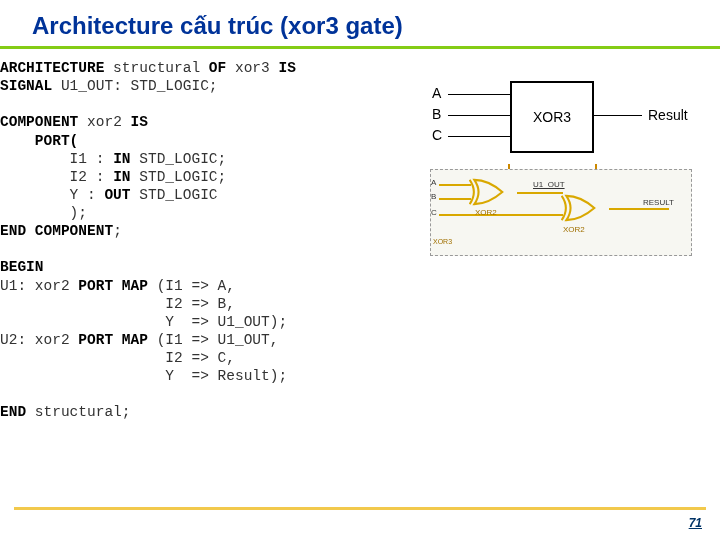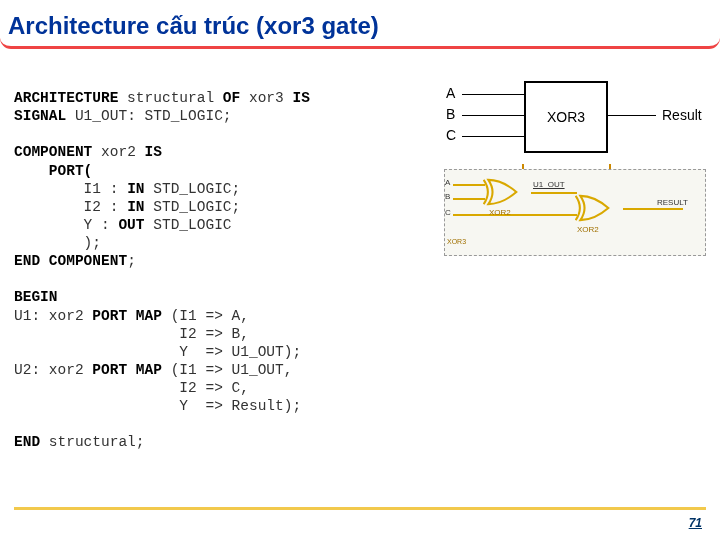--- a/index.html
+++ b/index.html
@@ -9,38 +9,35 @@
     height: 540px;
     background: #fff;
     font-family: Arial, sans-serif;
     position: relative;
     overflow: hidden;
   }
   .title {
     color: #003399;
     font-size: 24px;
     font-weight: bold;
-    padding: 12px 20px 6px 8px;
-    border-bottom: 3px solid #ef4444;
+    padding: 12px 20px 6px 32px;
+    border-bottom: 3px solid #84cc16;
     margin-bottom: 10px;
-    border-radius: 11px;
   }
   .content {
     display: flex;
     flex-direction: row;
   }
   .code {
     font-family: "Courier New", monospace;
     font-size: 14.5px;
     white-space: pre;
-    padding-left: 14px;
     line-height: 1.25;
     flex: 0 0 400px;
     color: #333;
-    margin-top: 30px;
   }
   .code .kw { font-weight: bold; color: #000; }
   .right {
     flex: 1;
     position: relative;
     padding-top: 10px;
   }
   .diagram-main {
     position: relative;
     width: 300px;
@@ -88,21 +85,21 @@
   .sw { position: absolute; background: #d9a800; height: 1.5px; }
   .swA { left: 8px; top: 14px; width: 32px; }
   .swB { left: 8px; top: 28px; width: 32px; }
   .swC { left: 8px; top: 44px; width: 124px; }
   .swM { left: 86px; top: 22px; width: 46px; height: 1.5px; }
   .swO { left: 178px; top: 38px; width: 60px; }
   .slbl { position: absolute; font-size: 8px; color: #333; }
   .sA  { left: 0px; top: 8px; }
   .sB  { left: 0px; top: 22px; }
   .sC  { left: 0px; top: 38px; }
-  .sU1 { left: 88px; top: 10px; text-decoration: underline; }
+  .sU1 { left: 102px; top: 10px; text-decoration: underline; }
   .sR  { left: 212px; top: 28px; }
   .sX1 { left: 44px; top: 38px; color: #a07000; }
   .sX2 { left: 132px; top: 55px; color: #a07000; }
   .arrow-line {
     position: absolute;
     background: #cc8800;
     width: 2px;
   }
   .arrow-head {
     position: absolute;

